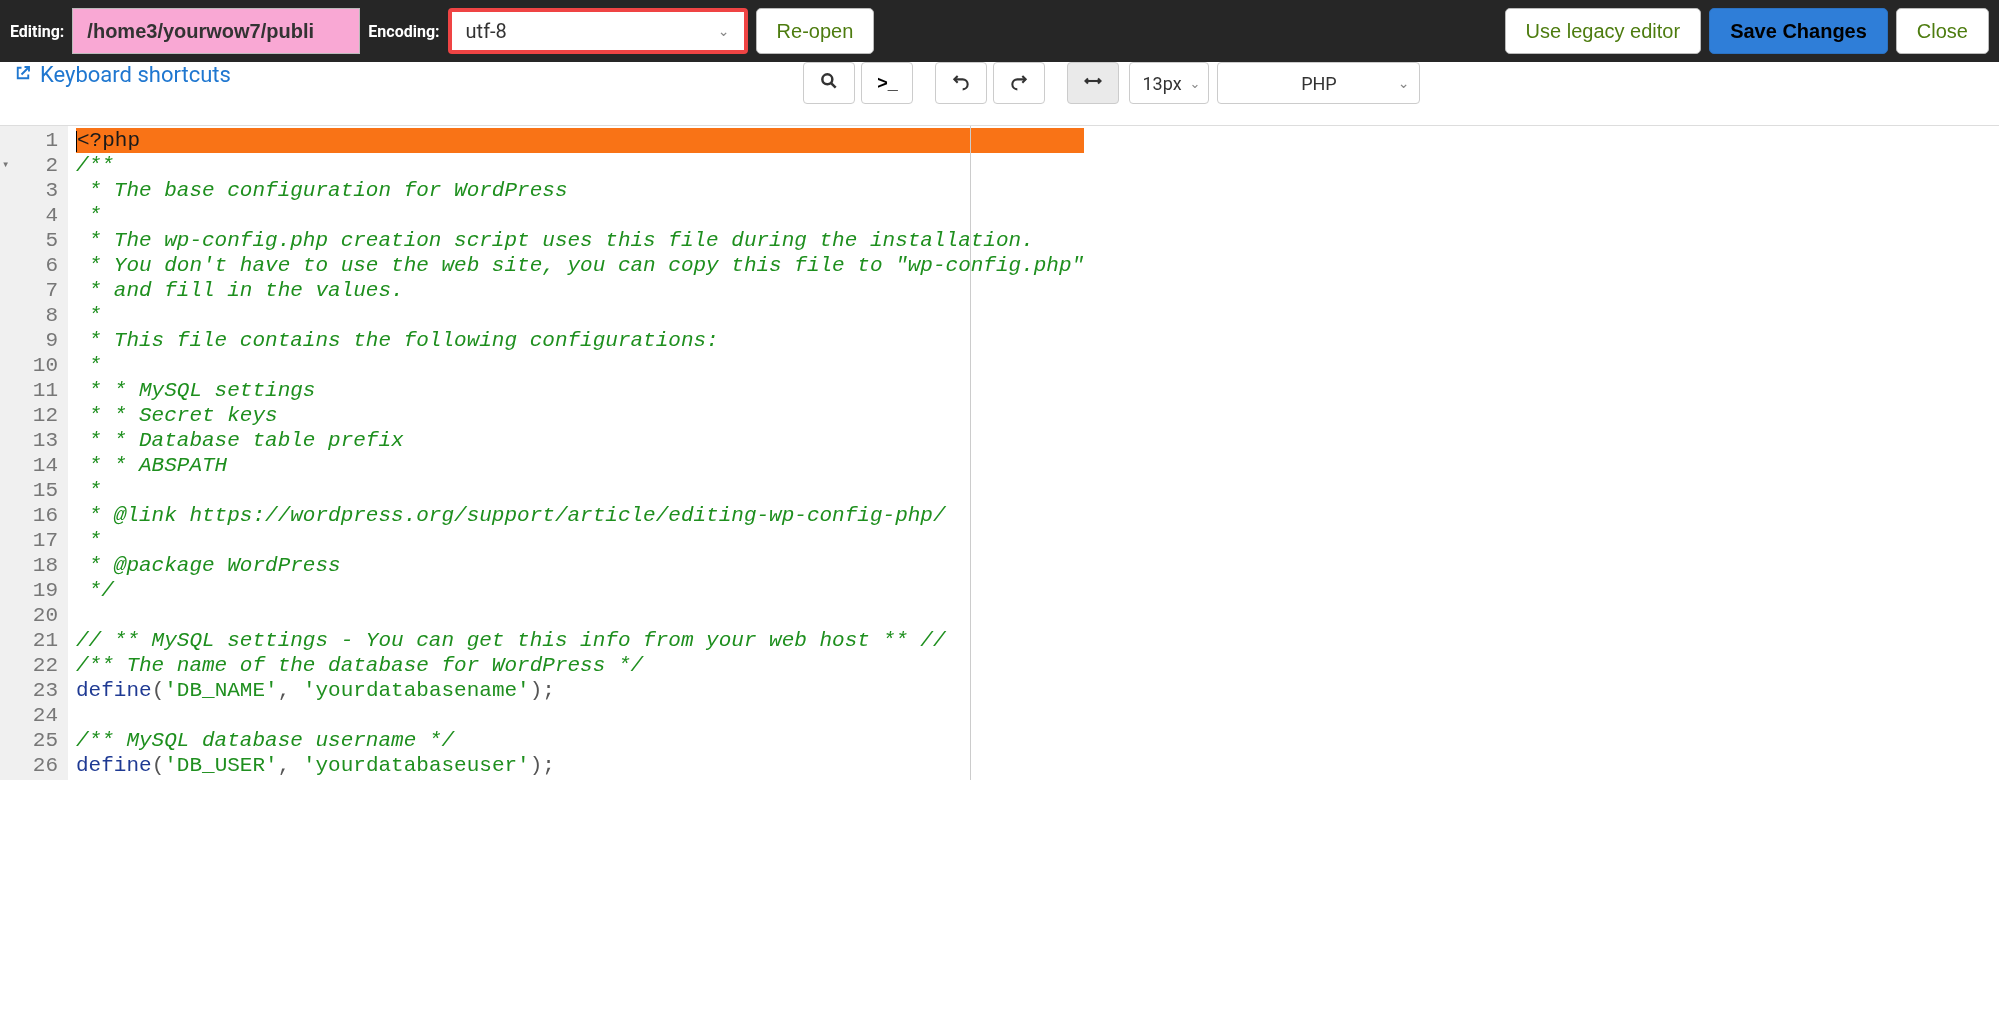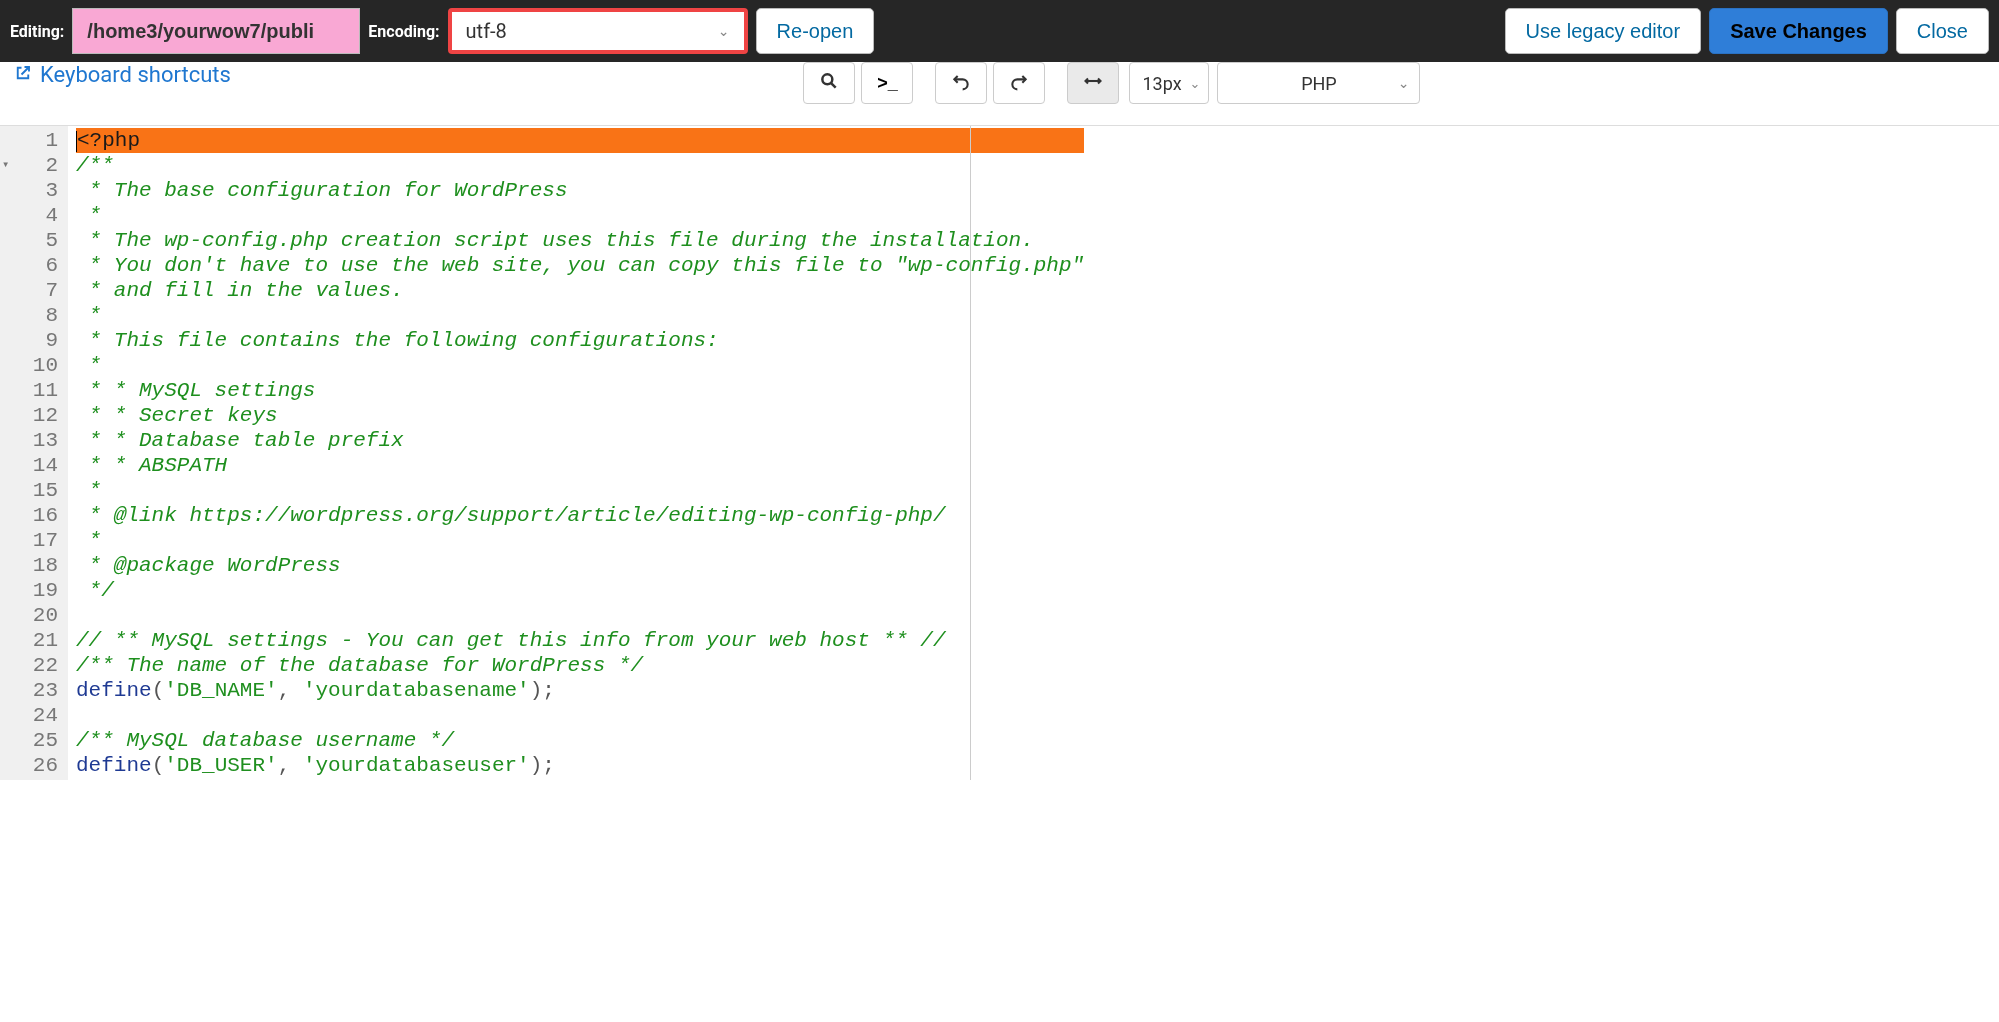--- a/index.html
+++ b/index.html
@@ -58,21 +58,21 @@
     color: #888;
     font-size: 14px;
   }
   .btn {
     background: #fff;
     border: 1px solid #bbb;
     border-radius: 5px;
     height: 46px;
     padding: 0 20px;
     font-size: 20px;
-    color: #0369a1;
+    color: #4d7c0f;
     cursor: pointer;
     display: inline-flex;
     align-items: center;
     justify-content: center;
     white-space: nowrap;
   }
   .btn-primary {
     background: #2f7ed8;
     color: #000000;
     border-color: #2a71c2;

